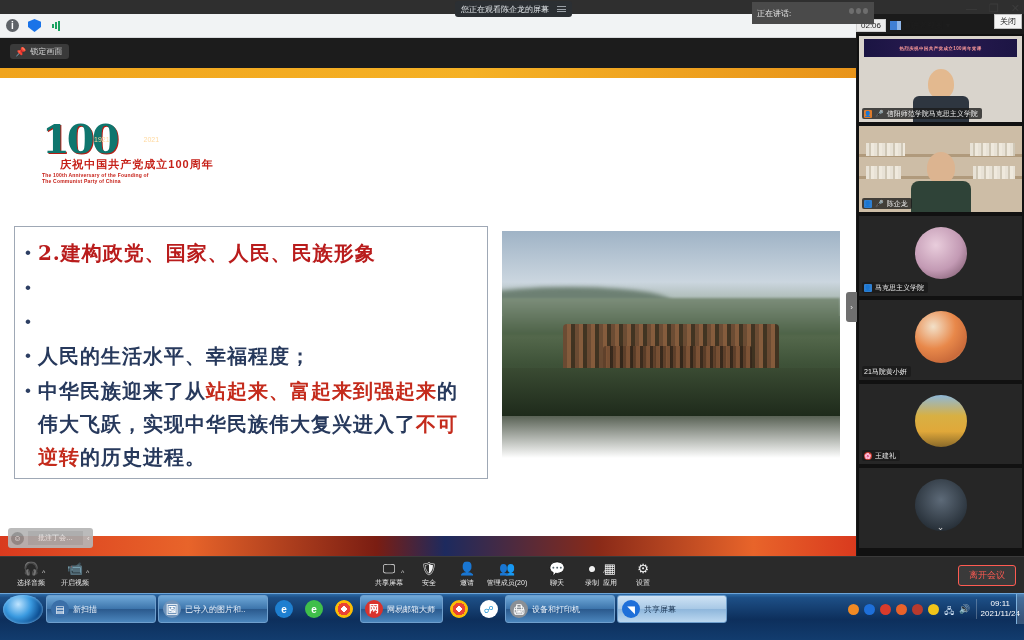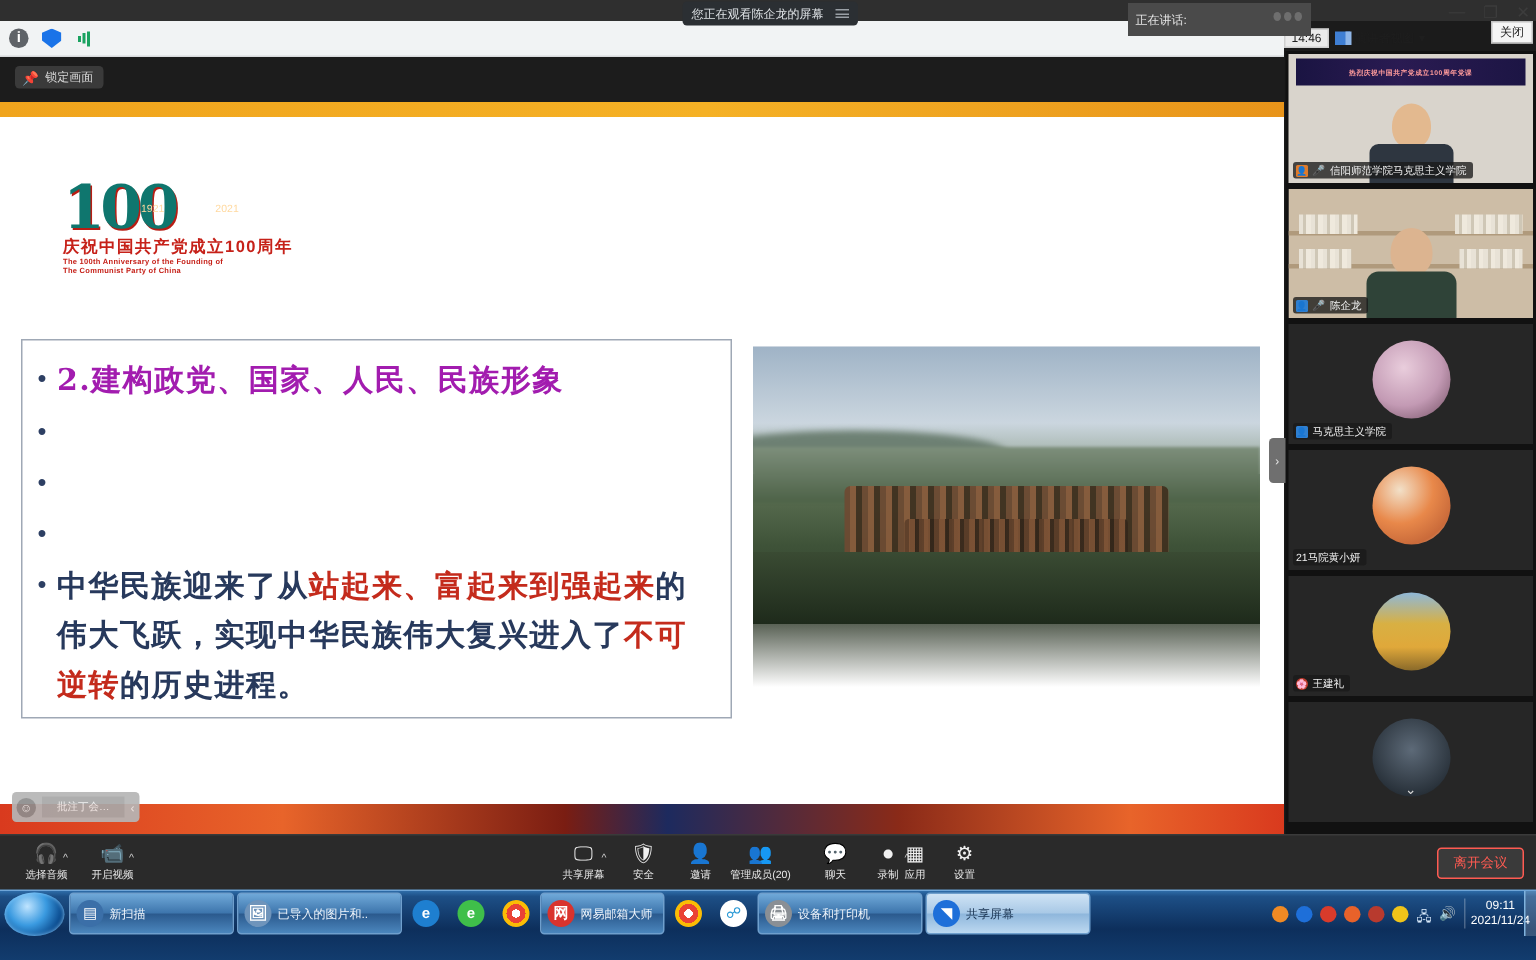--- a/index.html
+++ b/index.html
@@ -111,21 +111,21 @@
     position:absolute; left:14px; top:158px; width:474px; height:253px;
     border:1px solid #9fa8b5; background:#fff; padding:10px 12px 8px 10px;
   }
   .bline { display:flex; align-items:flex-start; gap:7px; margin-bottom:2px; }
   .bdot { color:#2d3f63; font-size:17px; line-height:32px; }
   .btext {
     font-family:"DejaVu Serif","Liberation Serif", serif;
     font-size:20px; line-height:33px; color:#27395c; font-weight:bold;
     letter-spacing:1px;
   }
-  .btext.red { color:#a21caf; }
+  .btext.red { color:#b91c1c; }
   .red-in { color:#c42b1c; }
 
   
   #slide-photo {
     position:absolute; left:502px; top:163px; width:338px; height:185px;
     background: linear-gradient(180deg,#b9c6d4 0%,#93a4b6 30%,#5b6f52 52%,
                 #3e5238 72%,#2c3b2a 100%);
     overflow:hidden;
   }
   #slide-photo .sky { position:absolute; left:0; top:0; width:100%; height:46%;
@@ -282,21 +282,21 @@
 </div>
 
 <div id="win-ctrls">
   <span>—</span>
   <span>❐</span>
   <span>✕</span>
 </div>
 <div id="close-tip">关闭</div>
 
 <div id="presenter-row">
-  <span id="clock-chip">14:46</span>
+  <span id="clock-chip">02:06</span>
   <span id="presenter-chip">
     <span class="pv-ico"></span>
     <span>演讲者视图</span>
     <span>▾</span>
   </span>
 </div>
 
 <div id="slide-stage">
 
   <div id="slide-topbar">
@@ -308,38 +308,39 @@
 
   <div id="slide-canvas">
     <div id="slide-orange-top"></div>
 
     <div id="anniv-logo">
       <div id="logo-100">100</div>
       <div style="display:flex;gap:34px;margin:-26px 0 0 52px;position:relative;z-index:2;">
         <span class="yearbadge">1921</span>
         <span class="yearbadge">2021</span>
       </div>
-      <div id="logo-cn" style="margin-top:14px;">庆祝中国共产党成立100周年</div>
+      <div id="logo-cn" style="margin-top:14px;text-align:center;">庆祝中国共产党成立100周年</div>
       <div id="logo-en">The 100th Anniversary of the Founding of</div>
       <div id="logo-en">The Communist Party of China</div>
     </div>
 
     <div id="text-block">
         <div class="bline">
           <span class="bdot">•</span>
           <div class="btext red"><span>2.建构政党、国家、人民、民族形象</span></div>
         </div>
         <div class="bline">
           <span class="bdot">•</span>
         </div>
         <div class="bline">
           <span class="bdot">•</span>
         </div>
         <div class="bline">
           <span class="bdot">•</span>
+          <div class="btext"><span>人民的生活水平、幸福程度；</span></div>
         </div>
         <div class="bline">
           <span class="bdot">•</span>
           <div class="btext"><span>中华民族迎来了从</span><span class="red-in">站起来、富起来到强起来</span><span>的伟大飞跃，实现中华民族伟大复兴进入了</span><span class="red-in">不可逆转</span><span>的历史进程。</span></div>
         </div>
       </div>
 
     <div id="slide-photo">
       <div class="sky"></div>
         <div class="ridge2"></div>

